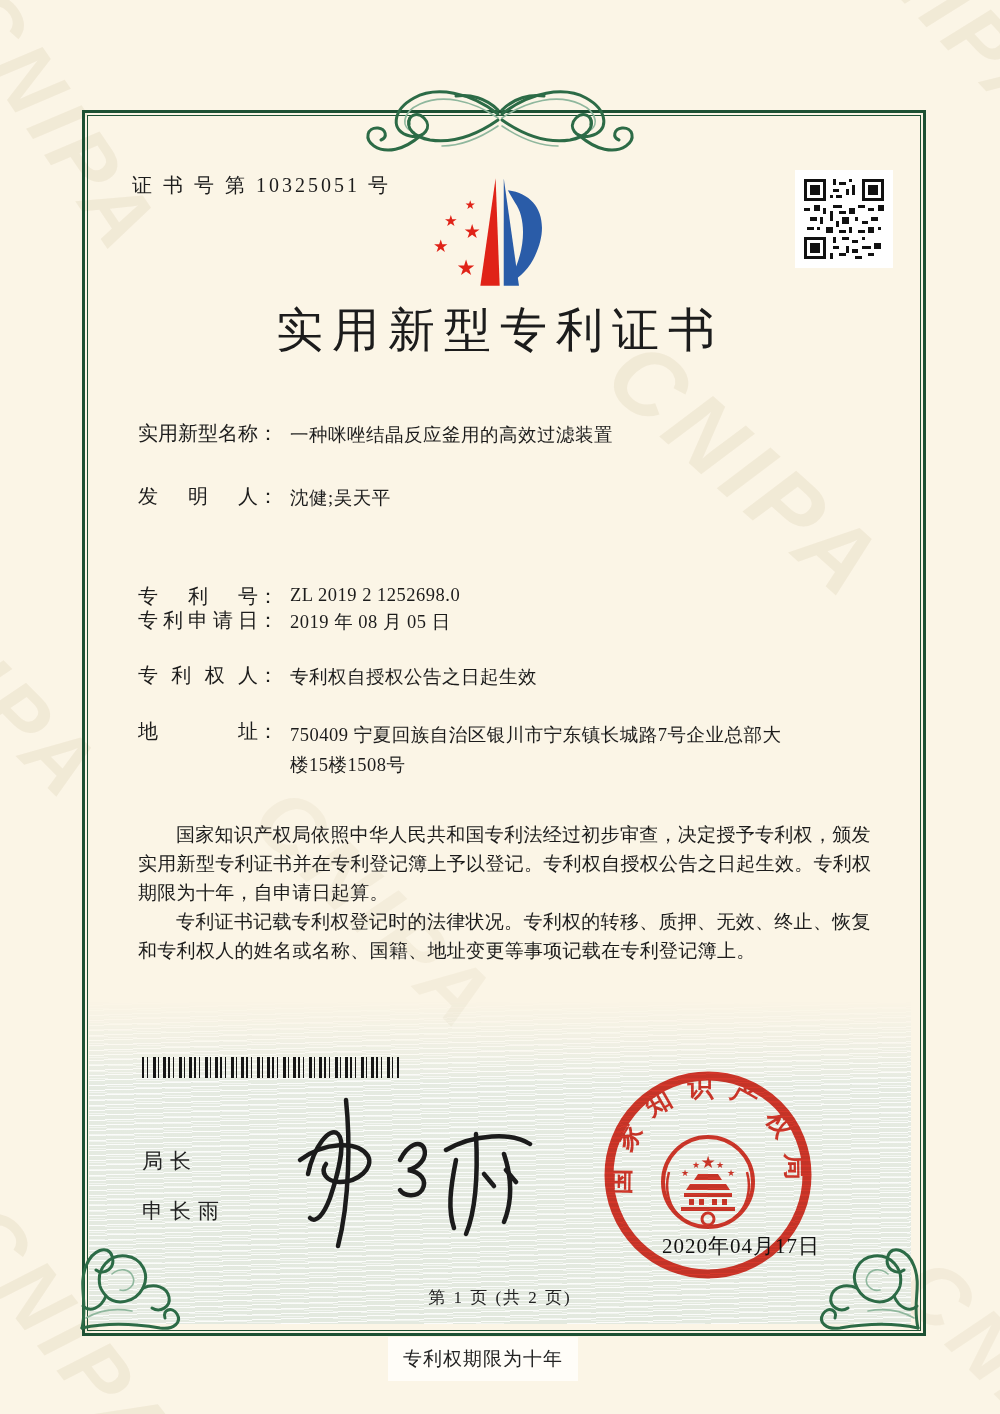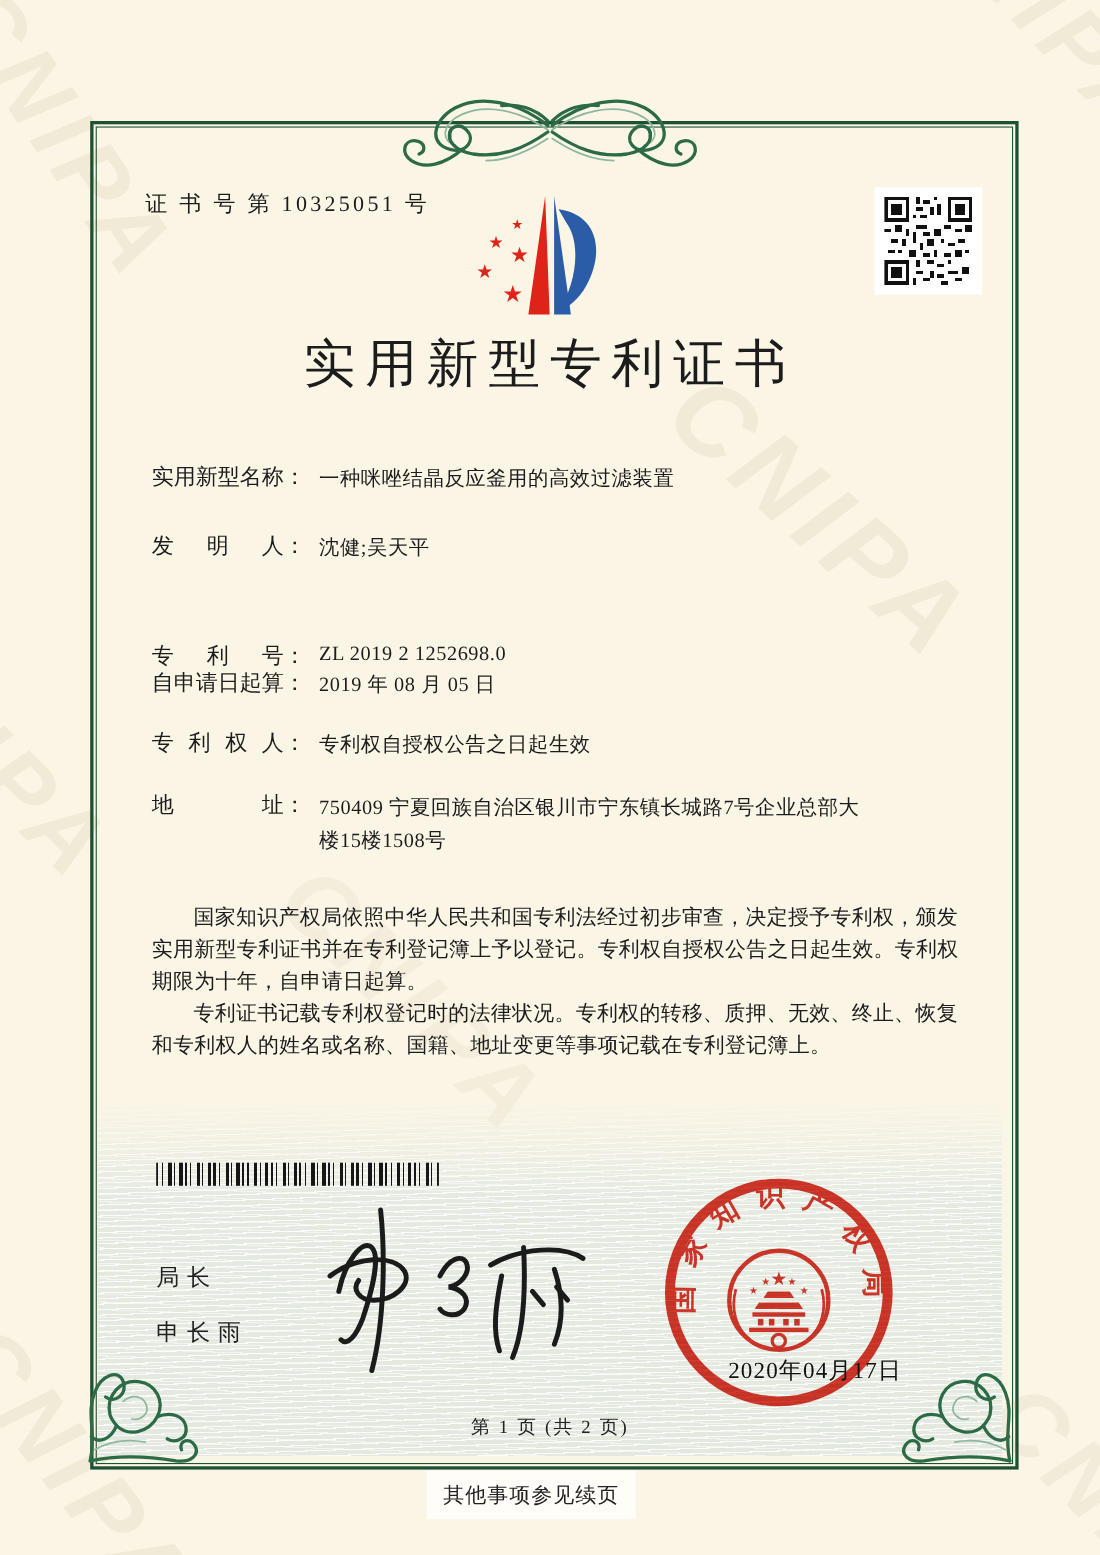--- a/index.html
+++ b/index.html
@@ -137,21 +137,21 @@
   <div class="row" style="top:420px;font-family:Liberation Serif, serif;">
     <span class="lbl">实用新型名称</span><span class="colon">：</span><span class="val">一种咪唑结晶反应釜用的高效过滤装置</span>
   </div>
   <div class="row" style="top:483px;">
     <span class="lbl">发　明　人</span><span class="colon">：</span><span class="val">沈健;吴天平</span>
   </div>
   <div class="row" style="top:545px;margin-top:38px;">
     <span class="lbl">专　利　号</span><span class="colon">：</span><span class="val">ZL 2019 2 1252698.0</span>
   </div>
   <div class="row" style="top:607px;">
-    <span class="lbl">自申请日起算</span><span class="colon">：</span><span class="val">2019 年 08 月 05 日</span>
+    <span class="lbl">专利申请日</span><span class="colon">：</span><span class="val">2019 年 08 月 05 日</span>
   </div>
   <div class="row" style="top:662px;">
     <span class="lbl">专 利 权 人</span><span class="colon">：</span><span class="val">专利权自授权公告之日起生效</span>
   </div>
   <div class="row addr" style="top:718px;">
     <span class="lbl">地　　　址</span><span class="colon">：</span><span class="val">750409 宁夏回族自治区银川市宁东镇长城路7号企业总部大楼15楼1508号</span>
   </div>
 
   <div class="body-par">
     <p>国家知识产权局依照中华人民共和国专利法经过初步审查，决定授予专利权，颁发实用新型专利证书并在专利登记簿上予以登记。专利权自授权公告之日起生效。专利权期限为十年，自申请日起算。</p>
@@ -205,15 +205,15 @@
       <rect x="-27" y="25" width="54" height="4"></rect>
       <circle cy="37" r="6" fill="none" stroke="#d8281c" stroke-width="3"></circle>
       <path d="M-39,-10 C-44,8 -39,26 -26,36" fill="none" stroke="#d8281c" stroke-width="2.5"></path>
       <path d="M39,-10 C44,8 39,26 26,36" fill="none" stroke="#d8281c" stroke-width="2.5"></path>
     </g>
   </svg>
   <div class="sealdate">2020年04月17日</div>
 
   <div class="pageinfo">第 1 页 (共 2 页)</div>
 
-  <div class="footnote">其他事项参见续页</div>
+  <div class="footnote">专利权期限为十年</div>
 
 </div>
 
 </body></html>

